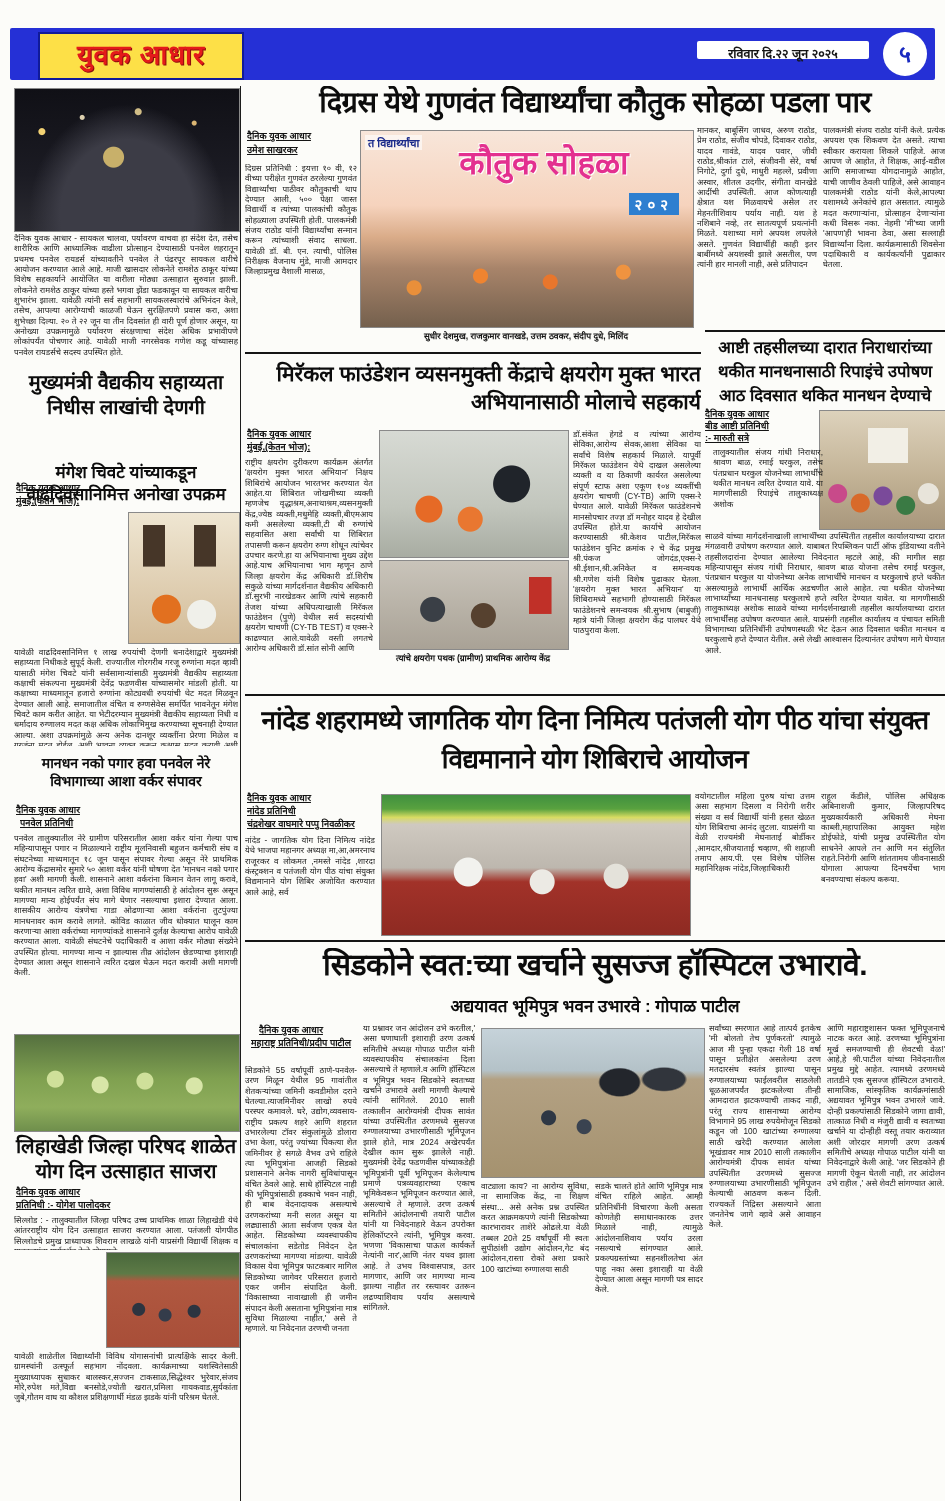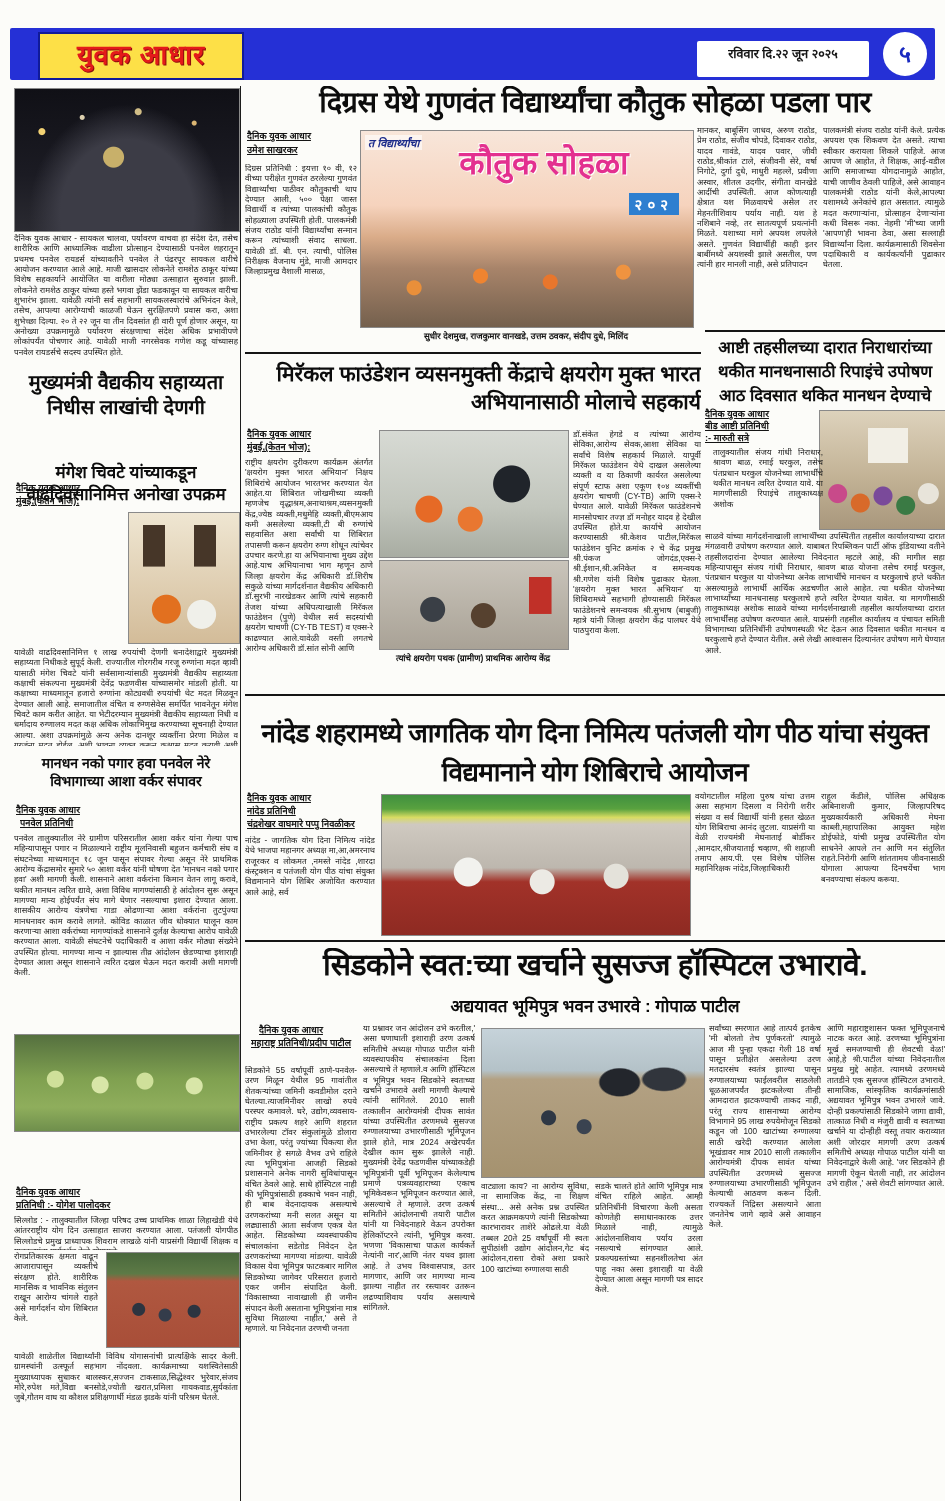--- a/index.html
+++ b/index.html
@@ -78,35 +78,35 @@
     radial-gradient(circle at 44% 66%,#343c4a 0 6px,transparent 7px),
     radial-gradient(circle at 66% 62%,#2c3440 0 6px,transparent 7px),
     linear-gradient(180deg,#49683c 0%,#5d7a46 22%,#b05840 30%,#a84e38 100%);}
   .ph-site{background:
     radial-gradient(ellipse at 62% 36%,#23262c 0 10%,transparent 11%),
     radial-gradient(ellipse at 82% 34%,#31353c 0 8%,transparent 9%),
     radial-gradient(circle at 30% 60%,#2e3744 0 7px,transparent 8px),
     radial-gradient(circle at 46% 66%,#3a4350 0 7px,transparent 8px),
     linear-gradient(180deg,#c6d3da 0%,#b4c2c8 28%,#b3a183 34%,#a5926f 100%);}
 
-  .stage-small{position:absolute;left:4px;top:4px;font-size:11px;font-weight:800;color:#1b2a8a;background:rgba(255,255,255,.6);padding:0 3px;font-style:italic;}
+  .stage-small{position:absolute;left:4px;top:4px;font-size:11px;font-weight:800;color:#1b2a8a;background:rgba(255,255,255,.6);padding:0 3px;}
   .stage-title{position:absolute;left:50%;top:8px;transform:translateX(-40%);font-size:33px;font-weight:800;color:#e3308f;
                text-shadow:1px 1px 0 #fff,-1px -1px 0 #fff;white-space:nowrap;}
   .stage-year{position:absolute;right:14px;top:62px;font-size:15px;font-weight:800;color:#fff;background:#2e7fd0;padding:1px 6px;letter-spacing:5px;}
 </style>
 </head>
 <body>
 
 <div class="page">
 
   <div class="abs masthead" style="left:10px;top:28px;width:925px;height:52px;">
     <div class="abs logo-box" style="left:28px;top:4px;width:202px;height:44px;">
       <div class="logo-text">युवक आधार</div>
     </div>
-    <div class="abs date-box" style="right:66px;top:13px;width:172px;height:36px;">रविवार दि.२२ जून २०२५</div>
+    <div class="abs date-box" style="right:66px;top:13px;width:172px;height:18px;">रविवार दि.२२ जून २०२५</div>
     <div class="abs page-badge" style="right:8px;top:4px;width:44px;height:44px;">५</div>
   </div>
 
   <div class="abs rule" style="left:240px;top:86px;width:1px;height:1415px;"></div>
 
   <div class="abs" style="left:14px;top:0;width:224px;height:1501px;">
 
     <div class="abs photo ph-cycle" style="left:0;top:88px;width:224px;height:142px;"></div>
     <div class="abs body-txt" style="left:0;top:234px;width:224px;height:128px;">दैनिक युवक आधार - सायकल चालवा, पर्यावरण वाचवा हा संदेश देत, तसेच शारीरिक आणि आध्यात्मिक वाढीला प्रोत्साहन देण्यासाठी पनवेल शहरातून प्रथमच पनवेल रायडर्स यांच्यावतीने पनवेल ते पंढरपूर सायकल वारीचे आयोजन करण्यात आले आहे. माजी खासदार लोकनेते रामशेठ ठाकूर यांच्या विशेष सहकार्याने आयोजित या वारीला मोठ्या उत्साहात सुरुवात झाली. लोकनेते रामशेठ ठाकूर यांच्या हस्ते भगवा झेंडा फडकावून या सायकल वारीचा शुभारंभ झाला. यावेळी त्यांनी सर्व सहभागी सायकलस्वारांचे अभिनंदन केले, तसेच, आपल्या आरोग्याची काळजी घेऊन सुरक्षितपणे प्रवास करा, अशा शुभेच्छा दिल्या. २० ते २२ जून या तीन दिवसांत ही वारी पूर्ण होणार असून, या अनोख्या उपक्रमामुळे पर्यावरण संरक्षणाचा संदेश अधिक प्रभावीपणे लोकांपर्यंत पोचणार आहे. यावेळी माजी नगरसेवक गणेश कडू यांच्यासह पनवेल रायडर्सचे सदस्य उपस्थित होते.</div>
 
@@ -117,24 +117,24 @@
     <div class="abs photo ph-cm" style="left:114px;top:512px;width:110px;height:130px;"></div>
     <div class="abs body-txt" style="left:0;top:648px;width:224px;height:98px;">यावेळी वाढदिवसानिमित्त १ लाख रुपयांची देणगी धनादेशाद्वारे मुख्यमंत्री सहाय्यता निधीकडे सुपूर्द केली. राज्यातील गोरगरीब गरजू रुग्णांना मदत व्हावी यासाठी मंगेश चिवटे यांनी सर्वसामान्यांसाठी मुख्यमंत्री वैद्यकीय सहाय्यता कक्षाची संकल्पना मुख्यमंत्री देवेंद्र फडणवीस यांच्यासमोर मांडली होती. या कक्षाच्या माध्यमातून हजारो रुग्णांना कोट्यवधी रुपयांची थेट मदत मिळवून देण्यात आली आहे. समाजातील वंचित व रुग्णसेवेस समर्पित भावनेतून मंगेश चिवटे काम करीत आहेत. या भेटीदरम्यान मुख्यमंत्री वैद्यकीय सहाय्यता निधी व धर्मादाय रुग्णालय मदत कक्ष अधिक लोकाभिमुख करण्याच्या सूचनाही देण्यात आल्या. अशा उपक्रमांमुळे अन्य अनेक दानशूर व्यक्तींना प्रेरणा मिळेल व गरजूंना मदत होईल, अशी भावना व्यक्त करून कक्षास मदत करावी अशी मागणी केली.</div>
 
     <div class="abs hl h-left2" style="left:0;top:754px;width:224px;height:48px;font-weight:800;font-size:14px;">मानधन नको पगार हवा पनवेल नेरे विभागाच्या आशा वर्कर संपावर</div>
     <div class="abs byline" style="left:2px;top:804px;width:150px;height:13px;">दैनिक युवक आधार</div>
     <div class="abs byline" style="left:6px;top:817px;width:150px;height:13px;">पनवेल प्रतिनिधी</div>
     <div class="abs body-txt" style="left:0;top:834px;width:224px;height:196px;">पनवेल तालुक्यातील नेरे ग्रामीण परिसरातील आशा वर्कर यांना गेल्या पाच महिन्यापासून पगार न मिळाल्याने राष्ट्रीय मूलनिवासी बहुजन कर्मचारी संघ व संघटनेच्या माध्यमातून १८ जून पासून संपावर गेल्या असून नेरे प्राथमिक आरोग्य केंद्रासमोर सुमारे ५० आशा वर्कर यांनी घोषणा देत 'मानधन नको पगार हवा' अशी मागणी केली. शासनाने आशा वर्करांना किमान वेतन लागू करावे, थकीत मानधन त्वरित द्यावे, अशा विविध मागण्यांसाठी हे आंदोलन सुरू असून मागण्या मान्य होईपर्यंत संप मागे घेणार नसल्याचा इशारा देण्यात आला. शासकीय आरोग्य यंत्रणेचा गाडा ओढणाऱ्या आशा वर्करांना तुटपुंज्या मानधनावर काम करावे लागते. कोविड काळात जीव धोक्यात घालून काम करणाऱ्या आशा वर्करांच्या मागण्यांकडे शासनाने दुर्लक्ष केल्याचा आरोप यावेळी करण्यात आला. यावेळी संघटनेचे पदाधिकारी व आशा वर्कर मोठ्या संख्येने उपस्थित होत्या. मागण्या मान्य न झाल्यास तीव्र आंदोलन छेडण्याचा इशाराही देण्यात आला असून शासनाने त्वरित दखल घेऊन मदत करावी अशी मागणी केली.</div>
 
     <div class="abs photo ph-women" style="left:0;top:1034px;width:224px;height:96px;"></div>
 
+    <div class="abs hl h-left1" style="left:0;top:1134px;width:224px;height:50px;">लिहाखेडी जिल्हा परिषद शाळेत योग दिन उत्साहात साजरा</div>
     <div class="abs byline" style="left:2px;top:1186px;width:180px;height:13px;">दैनिक युवक आधार</div>
     <div class="abs byline" style="left:2px;top:1199px;width:180px;height:13px;">प्रतिनिधी :- योगेश पालोदकर</div>
     <div class="abs body-txt" style="left:0;top:1216px;width:224px;height:34px;">सिल्लोड : - तालुक्यातील जिल्हा परिषद उच्च प्राथमिक शाळा लिहाखेडी येथे आंतरराष्ट्रीय योग दिन उत्साहात साजरा करण्यात आला. पतंजली योगपीठ सिल्लोडचे प्रमुख प्राध्यापक शिवराम लाखळे यांनी याप्रसंगी विद्यार्थी शिक्षक व गावकऱ्यांना मार्गदर्शन केले.योगामुळे</div>
-    <div class="abs body-txt" style="left:0;top:1252px;width:84px;height:94px;">रोगप्रतिकारक क्षमता वाढून आजारापासून व्यक्तीचे संरक्षण होते. शारीरिक मानसिक व भावनिक संतुलन राखून आरोग्य चांगले राहते असे मार्गदर्शन योग शिबिरात केले.</div>
     <div class="abs photo ph-yogakids" style="left:92px;top:1252px;width:132px;height:94px;"></div>
     <div class="abs body-txt" style="left:0;top:1352px;width:224px;height:146px;">यावेळी शाळेतील विद्यार्थ्यांनी विविध योगासनांची प्रात्यक्षिके सादर केली. ग्रामस्थांनी उत्स्फूर्त सहभाग नोंदवला. कार्यक्रमाच्या यशस्वितेसाठी मुख्याध्यापक सुधाकर बालस्कर,सज्जन टाकसाळ,सिद्धेश्वर भुरेवार,संजय मोरे,रुपेश मते,विद्या बनसोडे,ज्योती खरात,प्रमिला गायकवाड,सुर्यकांता जुबे,गौतम वाघ या कौशल प्रशिक्षणार्थी मंडळ झडके यांनी परिश्रम घेतले.</div>
   </div>
 
   <div class="abs" style="left:245px;top:86px;width:700px;height:266px;">
     <div class="abs hl h-xl" style="left:0;top:0;width:700px;height:38px;">दिग्रस येथे गुणवंत विद्यार्थ्यांचा कौतुक सोहळा पडला पार</div>
     <div class="abs byline" style="left:2px;top:44px;width:112px;height:14px;">दैनिक युवक आधार</div>
     <div class="abs byline" style="left:2px;top:58px;width:112px;height:14px;">उमेश साखरकर</div>
     <div class="abs body-txt" style="left:0;top:78px;width:112px;height:186px;">दिग्रस प्रतिनिधी : इयत्ता १० वी, १२ वीच्या परीक्षेत गुणवंत ठरलेल्या गुणवंत विद्यार्थ्यांचा पाठीवर कौतुकाची थाप देण्यात आली, ५०० पेक्षा जास्त विद्यार्थी व त्यांच्या पालकांची कौतुक सोहळ्याला उपस्थिती होती. पालकमंत्री संजय राठोड यांनी विद्यार्थ्यांचा सन्मान करून त्यांच्याशी संवाद साधला. यावेळी डॉ. बी. एन. त्याची, पोलिस निरीक्षक वैजनाथ मुंडे, माजी आमदार जिल्हाप्रमुख वैशाली मासळ,</div>
     <div class="abs photo ph-stage" style="left:115px;top:44px;width:332px;height:196px;">
@@ -162,21 +162,21 @@
     <div class="abs hl h-sm" style="left:0;top:4px;width:240px;height:70px;">आष्टी तहसीलच्या दारात निराधारांच्या थकीत मानधनासाठी रिपाइंचे उपोषण आठ दिवसात थकित मानधन देण्याचे मागणी</div>
     <div class="abs byline" style="left:0;top:76px;width:110px;height:12px;">दैनिक युवक आधार</div>
     <div class="abs byline" style="left:0;top:88px;width:110px;height:12px;">बीड आष्टी प्रतिनिधी</div>
     <div class="abs byline" style="left:0;top:100px;width:110px;height:12px;">:- मारुती सत्रे</div>
     <div class="abs photo ph-protest" style="left:114px;top:78px;width:126px;height:118px;"></div>
     <div class="abs body-txt" style="left:8px;top:116px;width:110px;height:80px;">तालुक्यातील संजय गांधी निराधार, श्रावण बाळ, रमाई घरकुल, तसेच पंतप्रधान घरकुल योजनेच्या लाभार्थींचे थकीत मानधन त्वरित देण्यात यावे. या मागणीसाठी रिपाइंचे तालुकाध्यक्ष अशोक</div>
     <div class="abs body-txt" style="left:0;top:200px;width:240px;height:158px;">साळवे यांच्या मार्गदर्शनाखाली लाभार्थींच्या उपस्थितीत तहसील कार्यालयाच्या दारात मंगळवारी उपोषण करण्यात आले. याबाबत रिपब्लिकन पार्टी ऑफ इंडियाच्या वतीने तहसीलदारांना देण्यात आलेल्या निवेदनात म्हटले आहे, की मागील सहा महिन्यापासून संजय गांधी निराधार, श्रावण बाळ योजना तसेच रमाई घरकुल, पंतप्रधान घरकुल या योजनेच्या अनेक लाभार्थींचे मानधन व घरकुलाचे हप्ते थकीत असल्यामुळे लाभार्थी आर्थिक अडचणीत आले आहेत. त्या थकीत योजनेच्या लाभार्थ्यांच्या मानधनासह घरकुलाचे हप्ते त्वरित देण्यात यावेत. या मागणीसाठी तालुकाध्यक्ष अशोक साळवे यांच्या मार्गदर्शनाखाली तहसील कार्यालयाच्या दारात लाभार्थींसह उपोषण करण्यात आले. याप्रसंगी तहसील कार्यालय व पंचायत समिती विभागाच्या प्रतिनिधींनी उपोषणस्थळी भेट देऊन आठ दिवसात थकीत मानधन व घरकुलाचे हप्ते देण्यात येतील. असे लेखी आश्वासन दिल्यानंतर उपोषण मागे घेण्यात आले.</div>
   </div>
 
   <div class="abs" style="left:245px;top:694px;width:700px;height:246px;border-top:2px solid #151515;">
-    <div class="abs hl h-lg" style="left:0;top:18px;width:700px;height:84px;">नांदेड शहरामध्ये जागतिक योग दिना निमित्य पतंजली योग पीठ यांचा संयुक्त विद्यमानाने योग  शिबिराचे आयोजन</div>
+    <div class="abs hl h-lg" style="left:0;top:5px;width:700px;height:84px;">नांदेड शहरामध्ये जागतिक योग दिना निमित्य पतंजली योग पीठ यांचा संयुक्त विद्यमानाने योग  शिबिराचे आयोजन</div>
     <div class="abs byline" style="left:2px;top:96px;width:140px;height:13px;">दैनिक युवक आधार</div>
     <div class="abs byline" style="left:2px;top:109px;width:140px;height:13px;">नांदेड प्रतिनिधी</div>
     <div class="abs byline" style="left:2px;top:122px;width:140px;height:13px;">चंद्रशेखर वाघमारे पप्पु निवळीकर</div>
     <div class="abs body-txt" style="left:0;top:140px;width:130px;height:100px;">नांदेड - जागतिक योग दिना निमित्य नांदेड येथे भाजपा महानगर अध्यक्ष मा,आ,अमरनाथ राजूरकर व लोकमत ,नमस्ते नांदेड ,शारदा कंस्ट्रक्शन व पतंजली योग पीठ यांचा संयुक्त विद्यमानाने योग शिबिर अजोयित करण्यात आले आहे, सर्व</div>
     <div class="abs photo ph-redcarpet" style="left:136px;top:98px;width:308px;height:140px;"></div>
     <div class="abs body-txt" style="left:450px;top:96px;width:120px;height:148px;">वयोगटातील महिला पुरुष यांचा उत्तम असा सहभाग दिसला व निरोगी शरीर संख्या व सर्व विद्यार्थी यांनी हसत खेळत योग शिबिराचा आनंद लुटला. याप्रसंगी या वेळी राज्यमंत्री मेघनाताई बोर्डीकर ,आमदार,श्रीजयाताई चव्हाण, श्री शहाजी तमाप आय.पी. एस विशेष पोलिस महानिरिक्षक नांदेड,जिल्हाधिकारी</div>
     <div class="abs body-txt" style="left:576px;top:96px;width:124px;height:148px;">राहुल केंडीले, पोलिस अधिक्षक अबिनाशजी कुमार, जिल्हापरिषद मुख्यकार्यकारी अधिकारी मेघना काब्ली,महापालिका आयुक्त महेश डोईफोडे, यांची प्रमुख उपस्थितीत योग साधनेने आपले तन आणि मन संतुलित राहते.निरोगी आणि शांततामय जीवनासाठी योगाला आपल्या दिनचर्येचा भाग बनवण्याचा संकल्प करूया.</div>
   </div>
 
   <div class="abs" style="left:245px;top:940px;width:700px;height:561px;border-top:2px solid #151515;">

